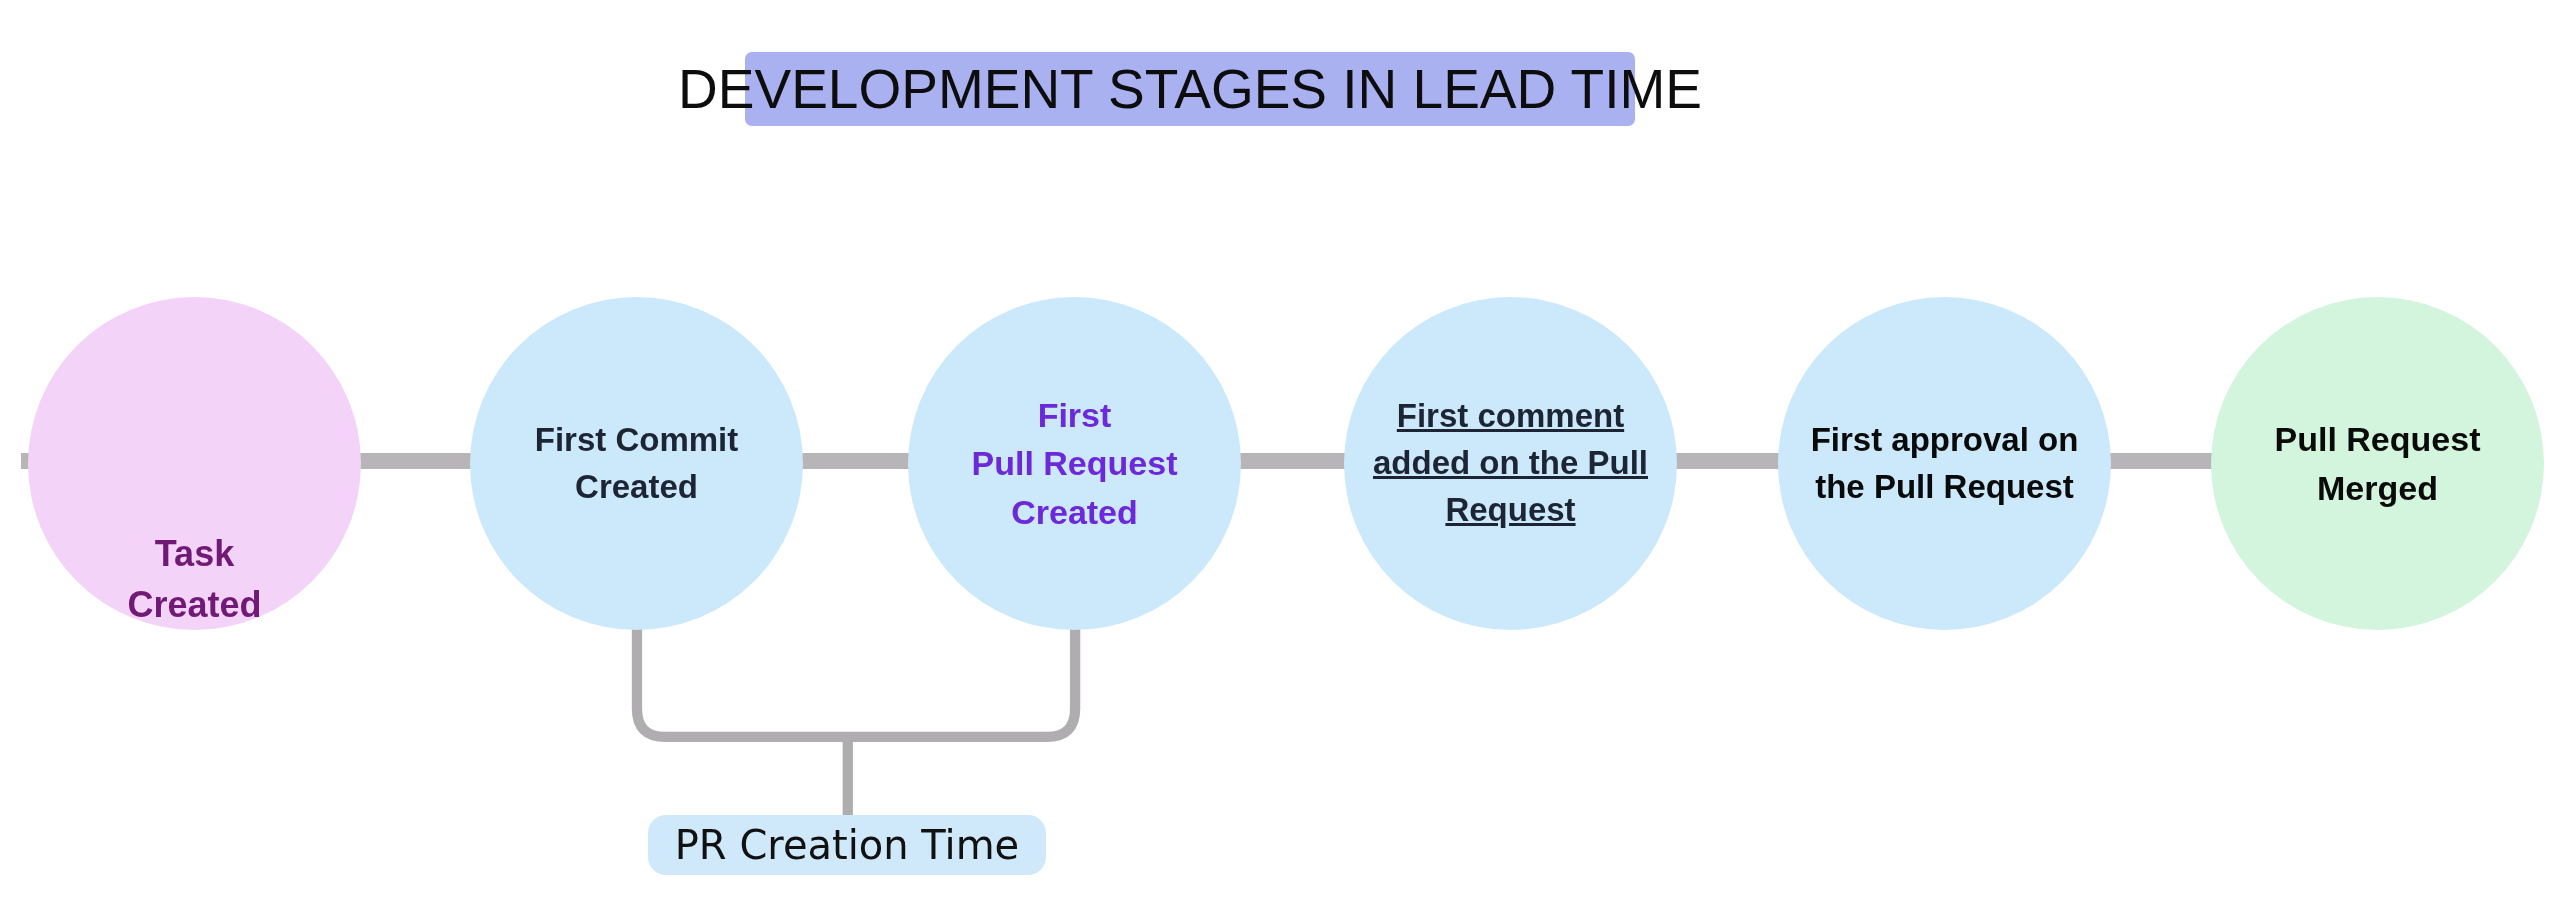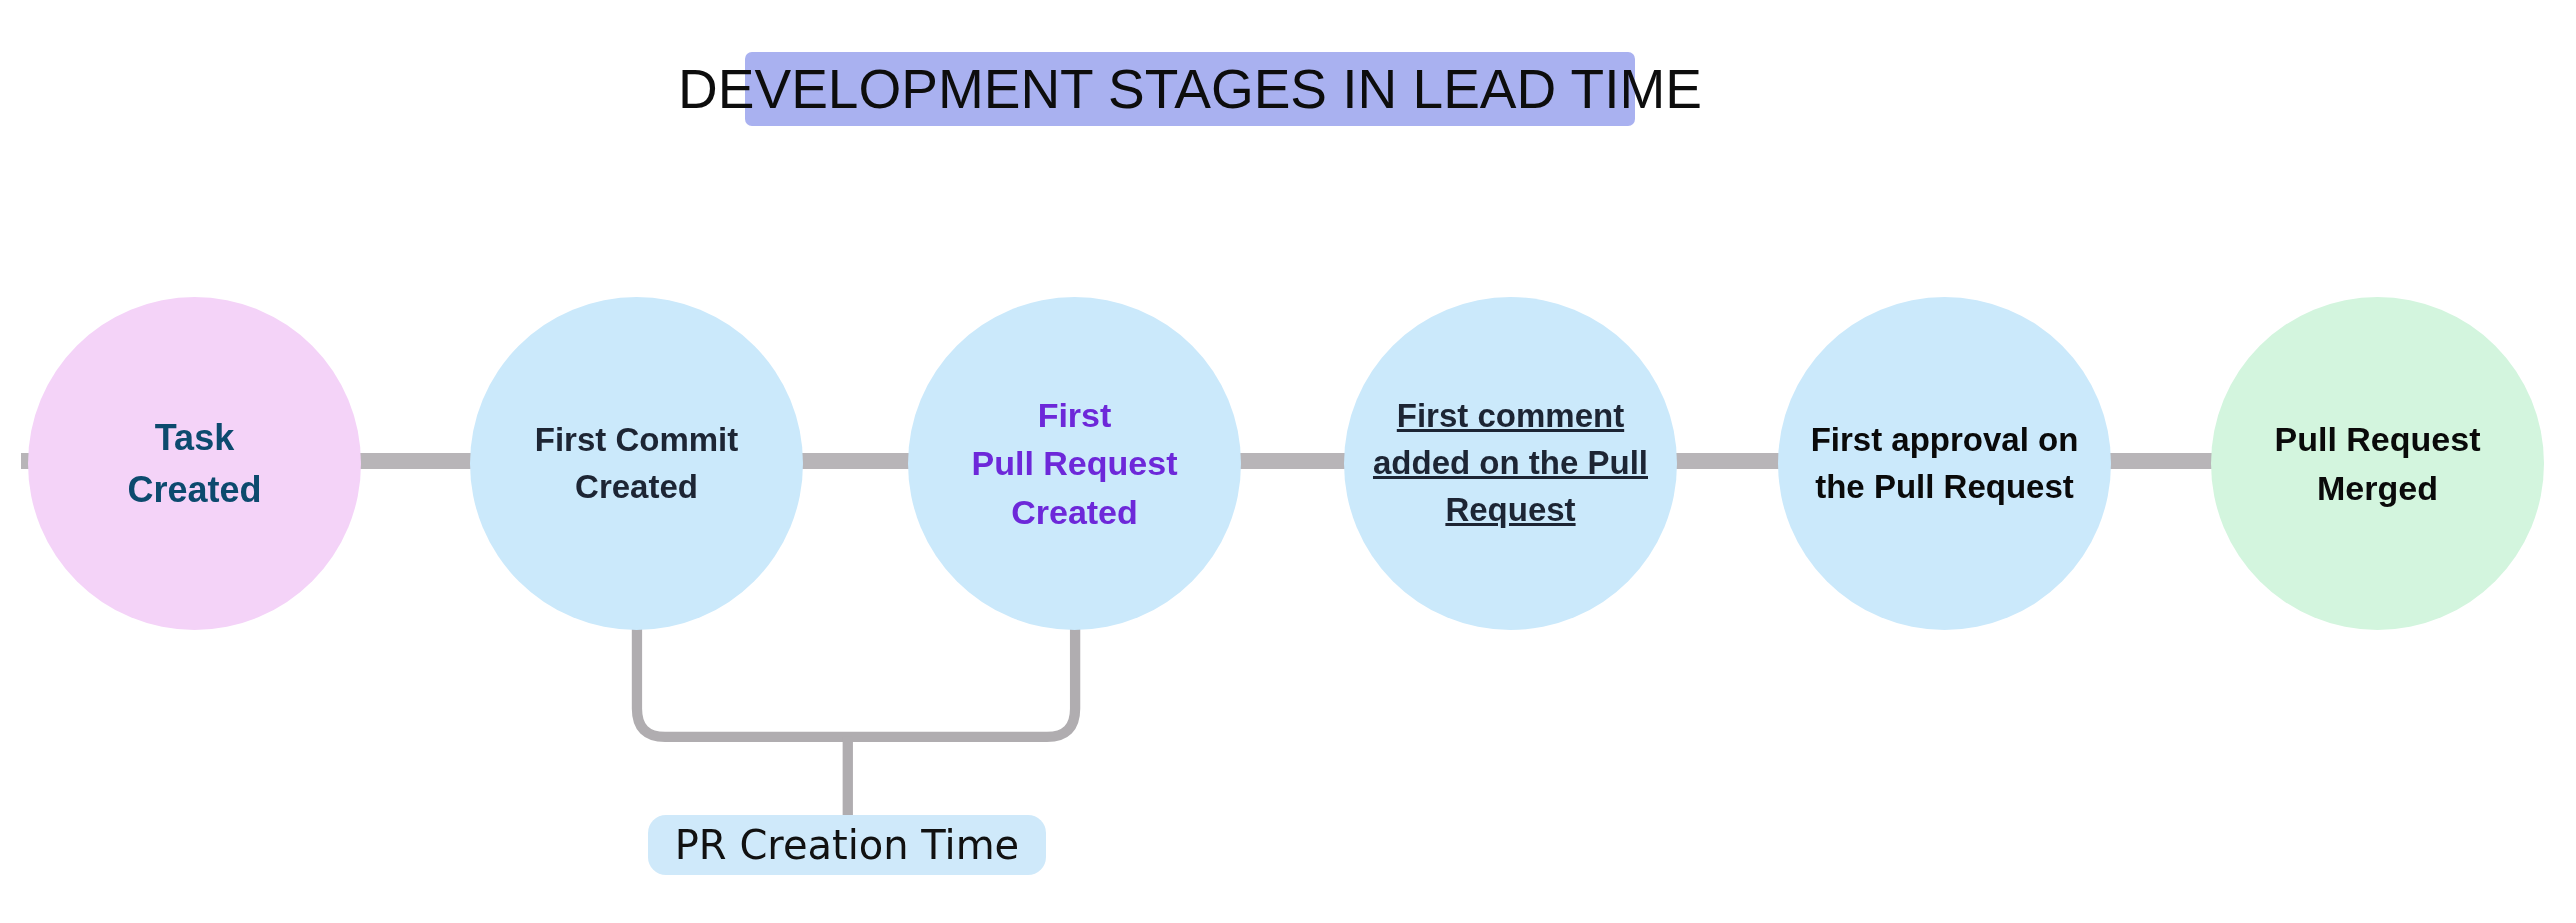--- a/index.html
+++ b/index.html
@@ -101,21 +101,21 @@
     <span class="title-text" style="color: rgb(13, 13, 13);">DEVELOPMENT STAGES IN LEAD TIME</span>
   </div>
 
   <div class="connector-line" style="background: rgb(184, 181, 184);"></div>
 
   <svg class="bracket-svg" viewBox="0 0 3750 1344">
     <path d="M 927 900 L 927 1032 Q 927 1073 968 1073 L 1524 1073 Q 1565 1073 1565 1032 L 1565 900" style="stroke: rgb(176, 173, 176);"></path>
     <path d="M 1234 1073 L 1234 1192" style="stroke: rgb(176, 173, 176);"></path>
   </svg>
 
-  <div class="stage-circle stage-1" style="background: rgb(244, 211, 248); color: #0c4a6e;">
+  <div class="stage-circle stage-1" style="background: rgb(244, 211, 248); color: #701a75; align-items: flex-end;">
     <span class="stage-label">Task
 Created</span>
   </div>
 
   <div class="stage-circle stage-2" style="background: rgb(203, 233, 251); color: rgb(29, 37, 52);">
     <span class="stage-label">First Commit
 Created</span>
   </div>
 
   <div class="stage-circle stage-3" style="background: rgb(203, 233, 251); color: #6d28d9;">

